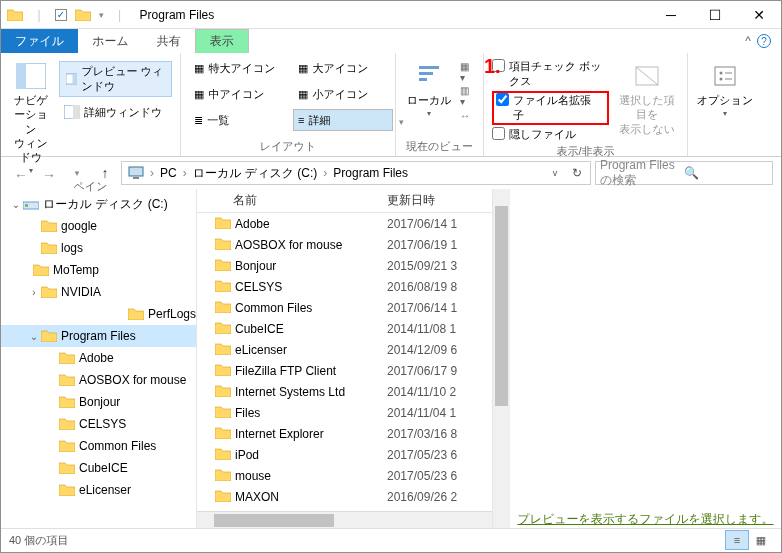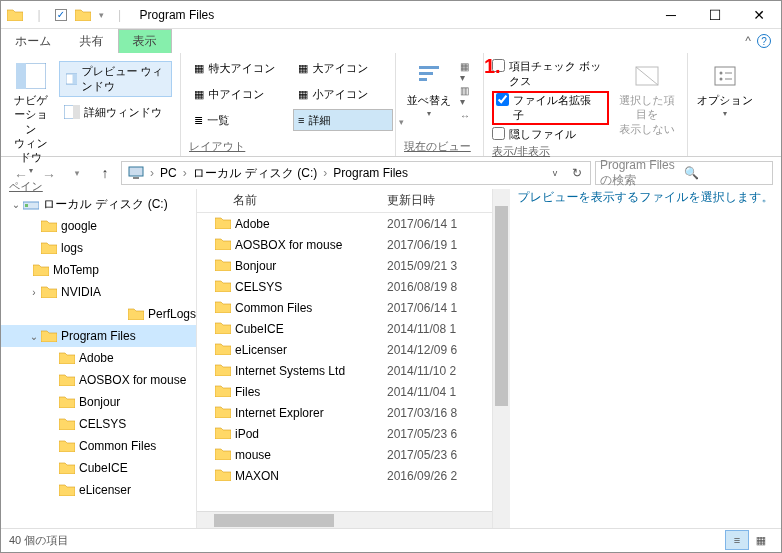--- a/index.html
+++ b/index.html
@@ -16,21 +16,21 @@
   .tabbar { height: 24px; display: flex; align-items: stretch; background: #fff; position: relative; }
   .file-tab { background: #1979ca; color: #fff; padding: 0 14px; display: flex; align-items: center; font-size: 12px; }
   .tab { padding: 0 14px; display: flex; align-items: center; font-size: 12px; color: #444; }
   .tab.active { border: 1px solid #c0c0c0; border-bottom: none; background: #86efac; }
   .tabbar-right { margin-left: auto; display: flex; align-items: center; gap: 6px; padding-right: 10px; }
   .collapse-caret, .help-icon { color: #666; font-size: 12px; }
   
   .ribbon { height: 104px; border-bottom: 1px solid #d0d0d0; background: #fff; display: flex; }
   .ribbon-group { border-right: 1px solid #e0e0e0; padding: 4px 8px 0 8px; display: flex; flex-direction: column; }
   .ribbon-group-body { flex: 1; display: flex; align-items: flex-start; gap: 6px; }
-  .ribbon-group-label { color: #666; font-size: 11px; padding: 2px 0; text-decoration: underline; }
+  .ribbon-group-label { text-align: center; color: #666; font-size: 11px; padding: 2px 0; }
   .big-btn { display: flex; flex-direction: column; align-items: center; justify-content: flex-start; width: 58px; text-align: center; font-size: 11px; line-height: 1.3; padding-top: 4px; gap: 2px; }
   .big-icon { width: 32px; height: 30px; display: flex; align-items: center; justify-content: center; }
   .med-row { display: flex; align-items: center; gap: 4px; height: 22px; font-size: 11px; padding: 0 4px; border: 1px solid transparent; }
   .med-row.sel { border: 1px solid #7fb5e8; background: #cde6f7; }
   .med-row.boxed { border: 1px solid #bbb; }
   .layout-grid { display: grid; grid-template-columns: 100px 100px; grid-auto-rows: 24px; gap: 2px 4px; }
   .small-dd { width: 14px; height: 70px; display: flex; flex-direction: column; justify-content: flex-end; }
   .show-hide-col { display: flex; flex-direction: column; gap: 2px; padding-top: 2px; }
   .chk { display: flex; gap: 4px; font-size: 11px; }
   .chk input { width: 13px; height: 13px; margin: 0; }
@@ -61,21 +61,21 @@
   .col-name { width: 190px; padding-left: 36px; }
   .col-date { width: 90px; }
   .list-body { flex: 1; overflow: hidden; }
   .list-row { display: flex; align-items: center; height: 21px; }
   .list-row .rn { width: 190px; padding-left: 18px; display: flex; align-items: center; gap: 4px; overflow: hidden; white-space: nowrap; }
   .list-row .rd { width: 90px; color: #555; overflow: hidden; white-space: nowrap; }
   .hscroll { height: 17px; background: #f0f0f0; border-top: 1px solid #ddd; position: relative; }
   .hscroll .thumb { position: absolute; left: 17px; top: 2px; height: 13px; width: 120px; background: #c2c2c2; }
   .vscroll { width: 17px; background: #f0f0f0; position: relative; }
   .vscroll .thumb { position: absolute; top: 17px; left: 2px; width: 13px; height: 200px; background: #c2c2c2; }
-  .preview { flex: 1; display: flex; align-items: flex-start; justify-content: center; color: #0369a1; font-size: 12px; }
+  .preview { flex: 1; display: flex; align-items: flex-end; justify-content: center; color: #4d7c0f; font-size: 12px; text-decoration: underline; }
   
   .statusbar { height: 23px; border-top: 1px solid #e0e0e0; display: flex; align-items: center; padding: 0 8px; font-size: 11px; color: #555; }
   .view-icons { margin-left: auto; display: flex; }
   .view-ic { width: 24px; height: 20px; display: flex; align-items: center; justify-content: center; border: 1px solid transparent; }
   .view-ic.active { border: 1px solid #7fb5e8; background: #cde6f7; }
 
   svg.folder-svg { width: 16px; height: 13px; }
 </style>
 </head>
 <body>
@@ -101,20 +101,21 @@
     </div>
     <div class="title-text">Program Files</div>
     <div class="win-controls">
       <div class="win-btn">─</div>
       <div class="win-btn">☐</div>
       <div class="win-btn close">✕</div>
     </div>
   </div>
 
   <div class="tabbar">
+    <div class="file-tab">ファイル</div>
     <div class="tab">ホーム</div>
     <div class="tab">共有</div>
     <div class="tab active">表示</div>
     <div class="tabbar-right">
       <span class="collapse-caret">^</span>
       <span class="help-icon" style="color:#1979ca;border:1px solid #1979ca;border-radius:50%;width:14px;height:14px;display:inline-flex;align-items:center;justify-content:center;font-size:10px">?</span>
     </div>
   </div>
 
   <div class="ribbon">
@@ -189,21 +190,21 @@
     <div class="ribbon-group" style="width:88px">
       <div class="ribbon-group-body">
         <div class="big-btn">
           <div class="big-icon">
               <svg width="26" height="26" viewBox="0 0 26 26">
                 <rect x="3" y="3" width="20" height="3" fill="#6a9fd4"></rect>
                 <rect x="3" y="9" width="14" height="3" fill="#6a9fd4"></rect>
                 <rect x="3" y="15" width="8" height="3" fill="#6a9fd4"></rect>
               </svg>
             </div>
-          <span>並べ替え</span>
+          <span>ローカル</span>
           <span style="font-size:8px;color:#666">▾</span>
         </div>
         <div style="display:flex;flex-direction:column;gap:2px;padding-top:4px">
           <div style="font-size:10px;color:#666">▦ ▾</div>
           <div style="font-size:10px;color:#666">▥ ▾</div>
           <div style="font-size:10px;color:#666">↔</div>
         </div>
       </div>
       <div class="ribbon-group-label">現在のビュー</div>
     </div>
@@ -457,20 +458,29 @@
                 </svg></span>
               <span>eLicenser</span>
             </div>
             <div class="rd">2014/12/09 6</div>
           </div>
           <div class="list-row">
             <div class="rn">
               <span><svg class="folder-svg" viewBox="0 0 16 13">
                   <path d="M0 2h6l2 2h8v9H0z" fill="#ffd867" stroke="#d9a018" stroke-width="0.6"></path>
                 </svg></span>
+              <span>FileZilla FTP Client</span>
+            </div>
+            <div class="rd">2017/06/17 9</div>
+          </div>
+          <div class="list-row">
+            <div class="rn">
+              <span><svg class="folder-svg" viewBox="0 0 16 13">
+                  <path d="M0 2h6l2 2h8v9H0z" fill="#ffd867" stroke="#d9a018" stroke-width="0.6"></path>
+                </svg></span>
               <span>Internet Systems Ltd</span>
             </div>
             <div class="rd">2014/11/10 2</div>
           </div>
           <div class="list-row">
             <div class="rn">
               <span><svg class="folder-svg" viewBox="0 0 16 13">
                   <path d="M0 2h6l2 2h8v9H0z" fill="#ffd867" stroke="#d9a018" stroke-width="0.6"></path>
                 </svg></span>
               <span>Files</span>

